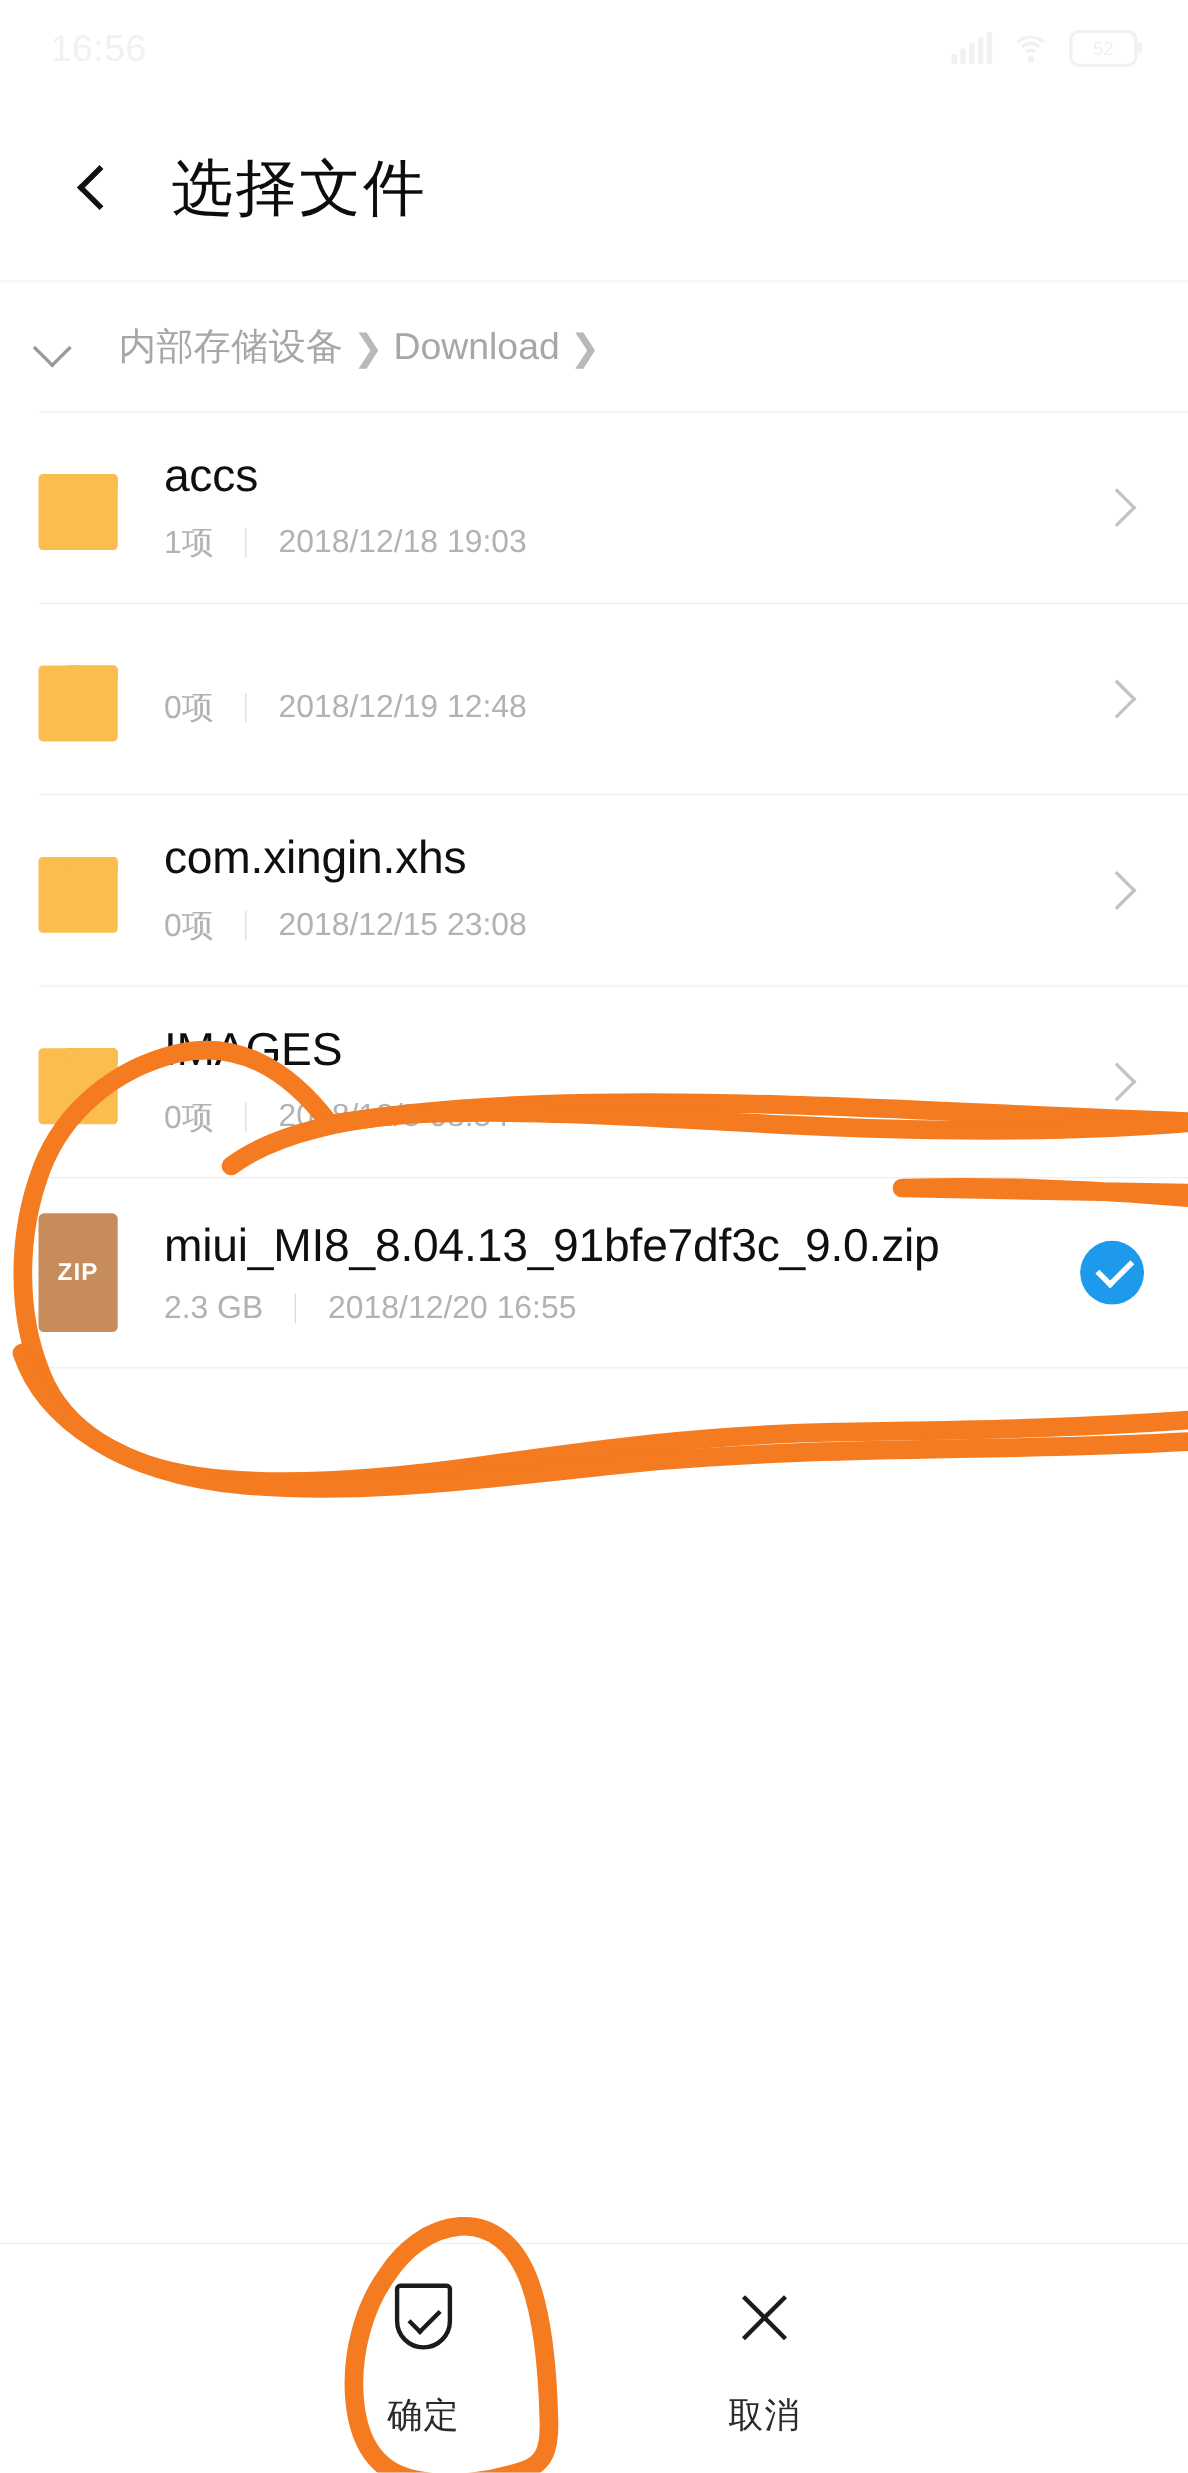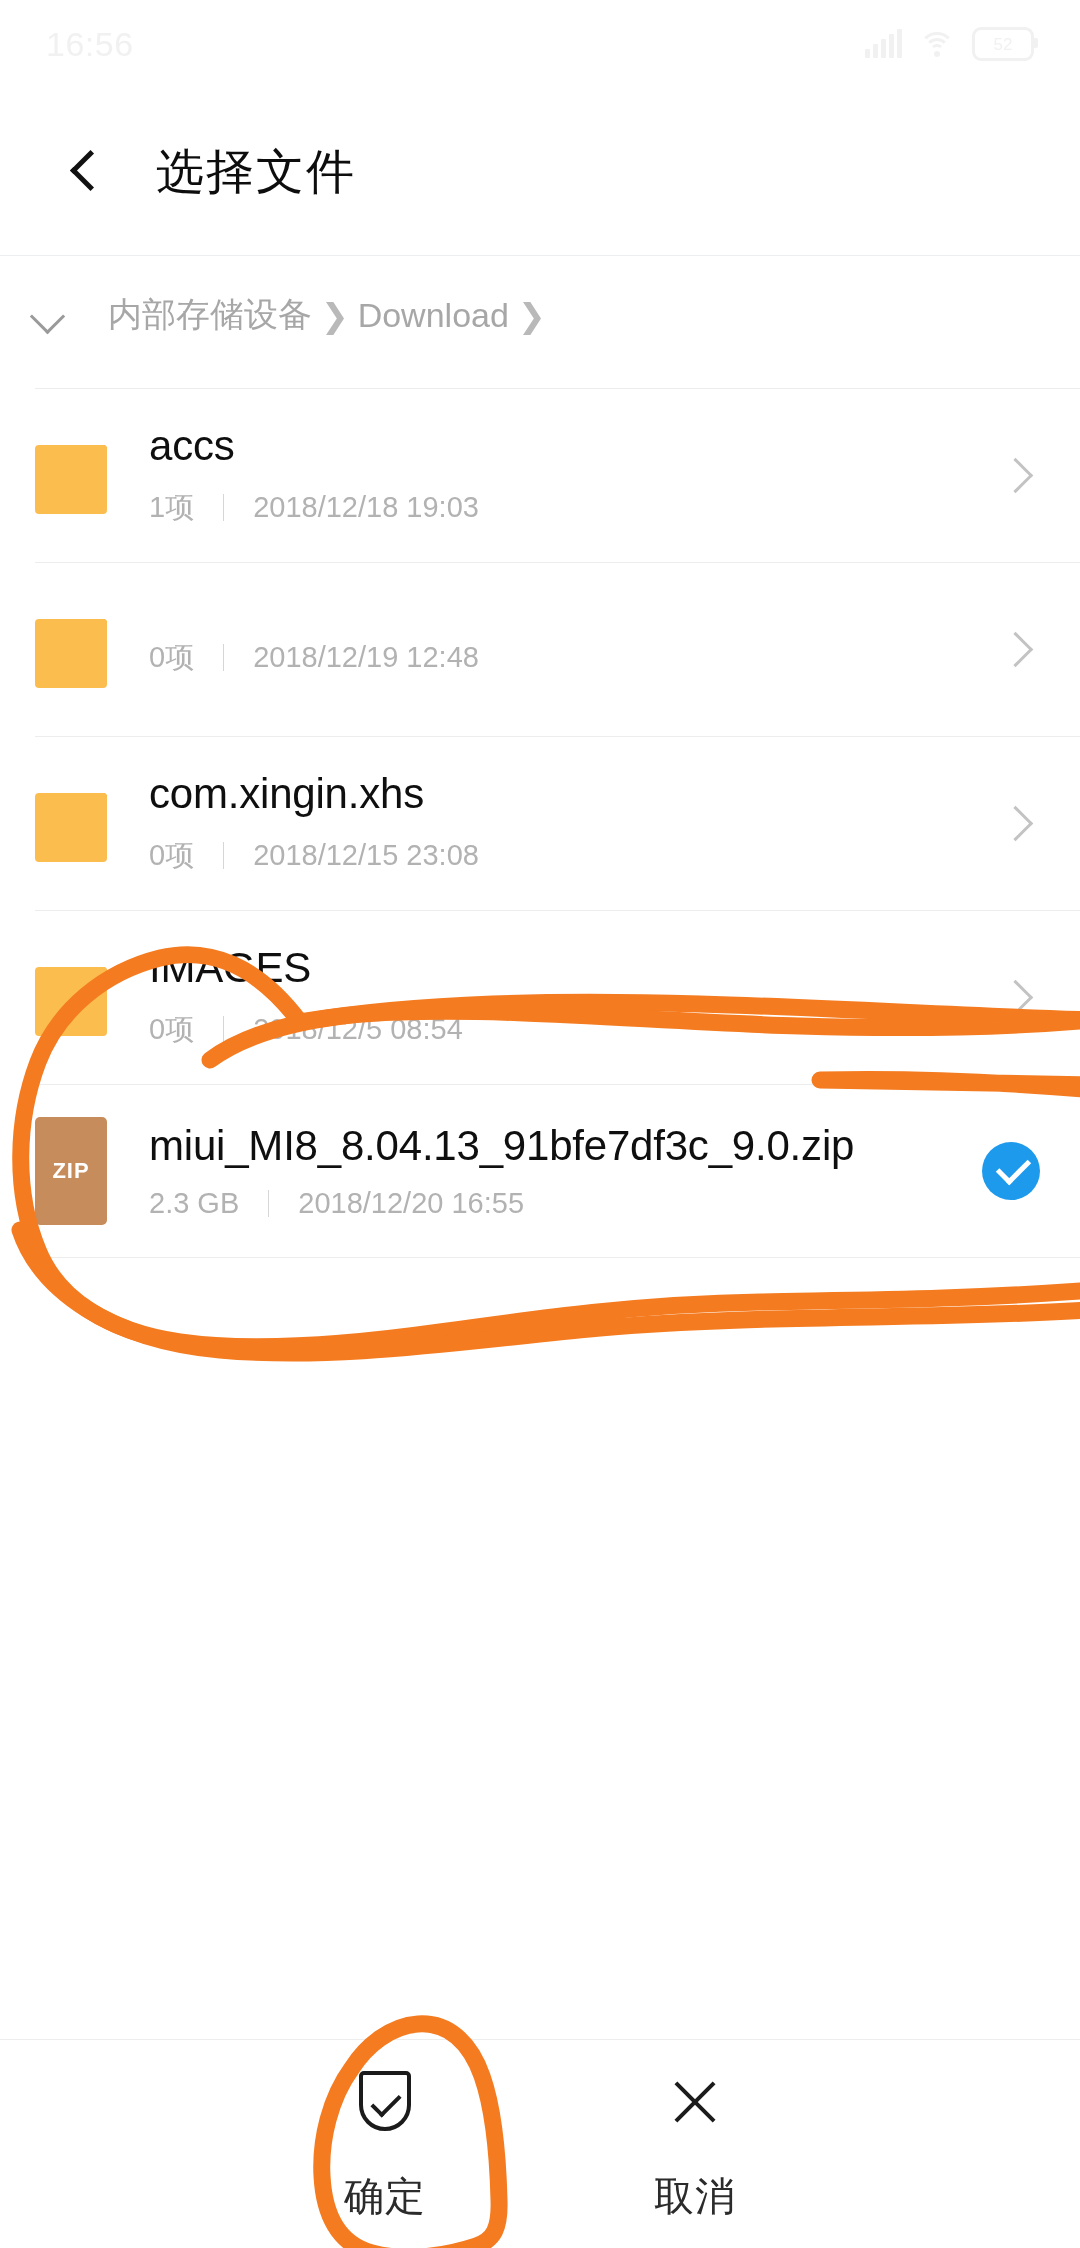--- a/index.html
+++ b/index.html
@@ -49,40 +49,40 @@
   }
   .back-icon{
     width:46px;height:46px;position:relative;flex:0 0 auto;cursor:pointer;
   }
   .back-icon:before{
     content:"";position:absolute;left:14px;top:7px;width:24px;height:24px;
     border-left:5px solid #111;border-bottom:5px solid #111;
     transform:rotate(45deg);
   }
   .page-title{
-    font-size:48px;color:#0d0d0d;margin-left:48px;letter-spacing:2px;font-weight:400;
+    font-size:56px;color:#0d0d0d;margin-left:48px;letter-spacing:2px;font-weight:400;
   }
   .topdivider{position:absolute;left:0;top:255px;width:1080px;height:1px;background:#eceff1;}
 
   
   .breadcrumb{
     position:absolute;left:0;top:256px;width:1080px;height:118px;
     display:flex;align-items:center;box-sizing:border-box;padding-left:22px;
   }
   .chev-down{width:50px;height:50px;position:relative;flex:0 0 auto;}
   .chev-down:before{
     content:"";position:absolute;left:13px;top:14px;width:22px;height:22px;
     border-right:3px solid #9a9a9a;border-bottom:3px solid #9a9a9a;
     transform:rotate(45deg);
   }
   .crumbs{display:flex;align-items:center;margin-left:36px;color:#a7a7a7;font-size:34px;}
   .crumbs .sep{margin:0 9px;font-size:33px;color:#b9b9b9;}
 
   
-  .list{position:absolute;left:0;top:388px;width:1080px;}
+  .list{position:absolute;left:0;top:374px;width:1080px;}
   .row{
     position:relative;height:174px;display:flex;align-items:center;box-sizing:border-box;
     padding-left:35px;padding-right:28px;cursor:pointer;
   }
   .row+.row:before,.list .row:first-child:before{
     content:"";position:absolute;left:35px;right:0;top:0;height:1px;background:#ededed;
   }
   .row:last-child:after{
     content:"";position:absolute;left:35px;right:0;bottom:0;height:1px;background:#ededed;
   }
@@ -142,21 +142,21 @@
   
   .bottombar{
     position:absolute;left:0;bottom:0;width:1080px;height:208px;
     border-top:1px solid #ededed;background:#fff;
     display:flex;align-items:center;justify-content:center;
   }
   .bb-inner{display:flex;align-items:flex-start;justify-content:center;gap:120px;margin-top:4px;}
   .bb-item{
     width:190px;display:flex;flex-direction:column;align-items:center;cursor:pointer;
   }
-  .bb-item .lbl{margin-top:34px;font-size:40px;color:#2b2b2b;letter-spacing:1px;}
+  .bb-item .lbl{margin-top:34px;font-size:32px;color:#2b2b2b;letter-spacing:1px;}
   .bb-ico{height:66px;display:flex;align-items:center;justify-content:center;}
 
   .ic-shield{width:52px;height:62px;position:relative;}
   .ic-shield .sh{
     position:absolute;left:0;top:0;width:52px;height:60px;box-sizing:border-box;
     border:4px solid #1b1b1b;border-radius:5px 5px 26px 26px;
   }
   .ic-shield .tick{
     position:absolute;left:13px;top:23px;width:24px;height:12px;
     border-left:4px solid #1b1b1b;border-bottom:4px solid #1b1b1b;

